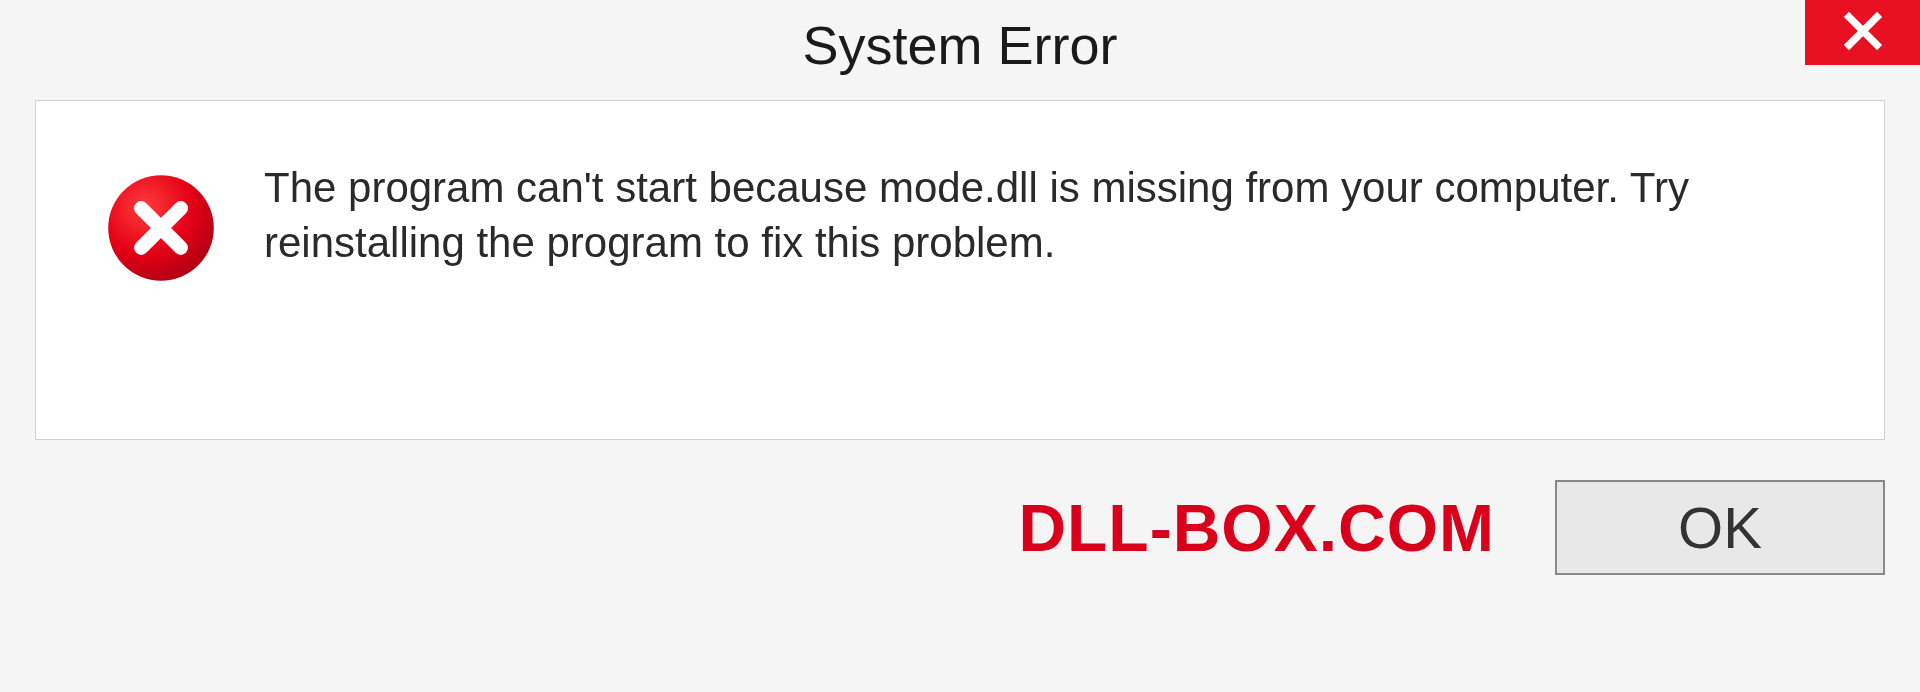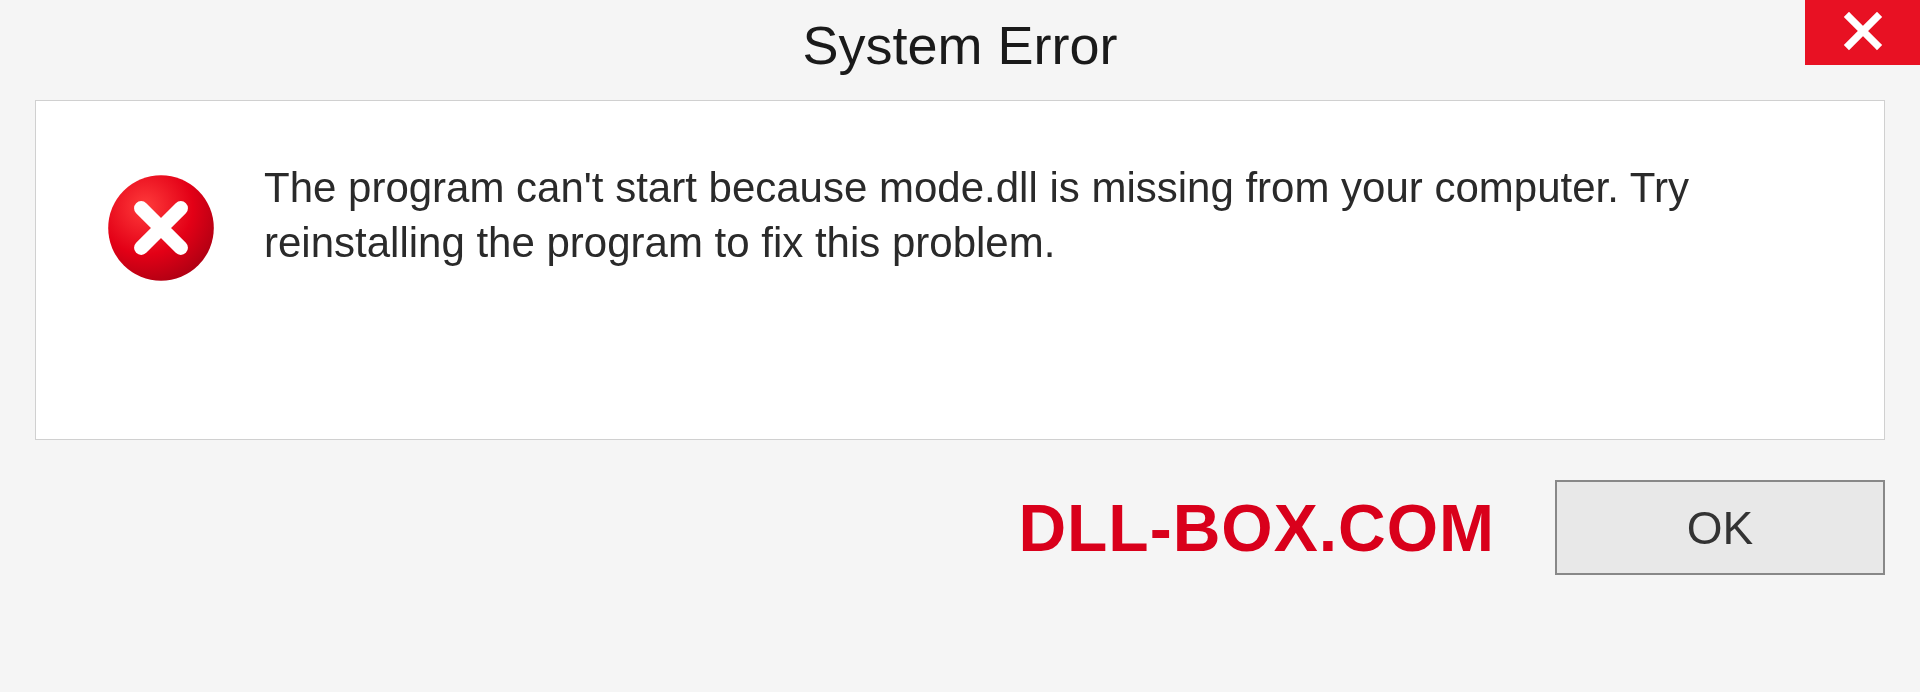--- a/index.html
+++ b/index.html
@@ -86,21 +86,21 @@
       font-size: 66px;
       font-weight: 700;
       color: #d9001b;
       letter-spacing: 1px;
     }
     .ok-btn {
       width: 330px;
       height: 95px;
       background: #e8e8e8;
       border: 2px solid #888888;
-      font-size: 46px;
+      font-size: 58px;
       color: #333333;
       font-family: "Segoe UI", Arial, sans-serif;
       cursor: pointer;
       display: flex;
       align-items: center;
       justify-content: center;
     }
   </style>
 </head>
 <body>

